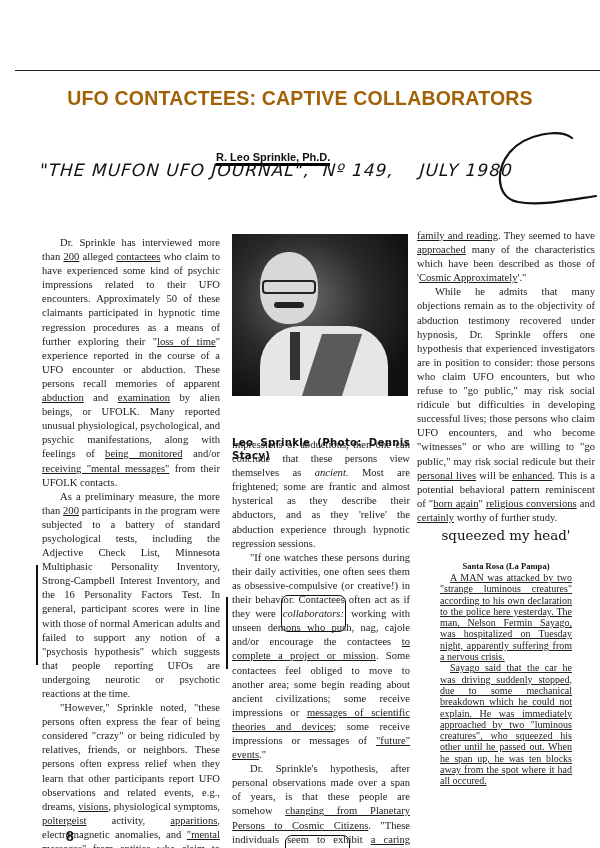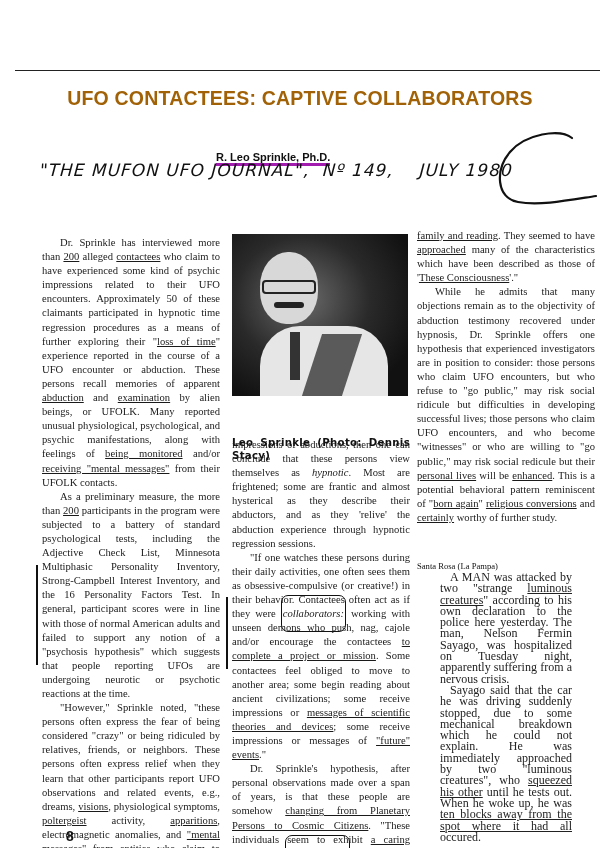--- a/index.html
+++ b/index.html
@@ -1,41 +1,41 @@
 <!DOCTYPE html>
 <html><head>
 <meta charset="utf-8">
 <style>
   html, body { margin:0; padding:0; background:#ffffff; }
   body { width:600px; height:848px; position:relative; overflow:hidden; color:#111; font-family:"Liberation Serif", serif; }
   .top-rule { position:absolute; left:15px; right:0; top:70px; height:0; border-top:1.5px solid #222; }
   .title { position:absolute; left:0; width:600px; text-align:center; top:86px; font-family:"Liberation Sans", sans-serif; font-weight:bold; font-size:19.5px; line-height:25px; letter-spacing:0.2px; color:#a16207; }
-  .byline { position:absolute; left:216px; top:152px; font-family:"Liberation Sans", sans-serif; font-weight:bold; font-size:11px; color:#111; border-bottom:3px solid #a21caf; padding-bottom:0; line-height:11px; }
+  .byline { position:absolute; left:216px; top:152px; font-family:"Liberation Sans", sans-serif; font-weight:bold; font-size:11px; color:#111; border-bottom:3px solid #000000; padding-bottom:0; line-height:11px; }
   .handnote { position:absolute; left:40px; top:160px; font-family:"DejaVu Sans", sans-serif; font-size:17px; letter-spacing:1px; font-style:italic; color:#111; transform:skewX(-4deg); white-space:pre; }
   .handmark { position:absolute; left:490px; top:120px; width:110px; height:100px; }
   .col { position:absolute; font-family:"Liberation Serif", serif; font-size:10.6px; line-height:14.1px; text-align:justify; color:#1a1a1a; }
   .col p { margin:0; text-indent:18px; }
   .col p.noindent { text-indent:0; }
   .col1 { left:42px; top:236px; width:178px; }
   .col2 { left:232px; top:438px; width:178px; }
   .col3 { left:417px; top:229px; width:178px; }
   .u { text-decoration:underline; text-decoration-thickness:1.3px; }
   .circ { border:1.4px solid #111; border-radius:7px; padding:12px 1px; }
   .mbar { position:absolute; width:0; border-left:2.5px solid #111; }
   .photo { position:absolute; left:232px; top:234px; width:176px; height:162px; background:radial-gradient(ellipse at 40% 40%, #6b6b6b 0%, #2a2a2a 45%, #111 80%); overflow:hidden; }
   .photo .head { position:absolute; left:28px; top:18px; width:58px; height:72px; border-radius:48% 48% 45% 45%; background:#d8d8d8; }
   .photo .glasses { position:absolute; left:30px; top:46px; width:54px; height:14px; border:2px solid #222; border-radius:4px; box-sizing:border-box; }
   .photo .mustache { position:absolute; left:42px; top:68px; width:30px; height:6px; background:#222; border-radius:4px; }
   .photo .coat { position:absolute; left:28px; top:92px; width:128px; height:80px; background:#e6e6e6; border-radius:40px 40px 0 0; }
   .photo .lapel { position:absolute; left:80px; top:100px; width:40px; height:62px; background:#5a5a5a; transform:skewX(-18deg); }
   .photo .tie { position:absolute; left:58px; top:98px; width:10px; height:48px; background:#333; }
   .caption { position:absolute; left:232px; top:405px; width:178px; font-family:"DejaVu Sans", sans-serif; font-weight:bold; font-size:10.2px; line-height:12.5px; text-align:justify; letter-spacing:0.3px; color:#111;margin-top:32px; }
   .clip-head { position:absolute; left:417px; top:528px; width:178px; text-align:center; font-family:"DejaVu Serif", serif; font-size:13.4px; line-height:16px; color:#111; }
-  .clip-dateline { position:absolute; left:417px; top:561px; width:178px; font-family:"Liberation Serif", serif; font-weight:normal; font-size:8.6px; color:#111; }
-  .clip { position:absolute; left:440px; top:572px; width:132px; font-family:"Liberation Serif", serif; font-size:12px; line-height:11.3px; text-align:justify; color:#222; }
+  .clip-dateline { position:absolute; left:417px; top:561px; width:178px; text-align:center; font-family:"Liberation Serif", serif; font-weight:bold; font-size:8.6px; color:#111; }
+  .clip { position:absolute; left:440px; top:572px; width:132px; font-family:"Liberation Serif", serif; font-size:10px; line-height:11.3px; text-align:justify; color:#222;text-decoration:underline; }
   .clip p { margin:0; text-indent:10px; }
   .pagenum { position:absolute; left:66px; top:828px; font-family:"Liberation Sans", sans-serif; font-weight:bold; font-size:14px; color:#111; }
 </style>
 </head>
 <body>
 
 <div>
 
   <div class="top-rule"></div>
 
@@ -70,46 +70,47 @@
     <div class="lapel"></div>
     <div class="tie"></div>
     <div class="head"></div>
     <div class="glasses"></div>
     <div class="mustache"></div>
   </div>
   <div class="caption">Leo Sprinkle (Photo: Dennis Stacy)</div>
 
   <div class="col col2">
     <p class="noindent">
-      <span>impressions of abductions, then one can conclude that these persons view themselves as </span><i>hypnotic</i><span>. Most are frightened; some are frantic and almost hysterical as they describe their abductors, and as they 'relive' the abduction experience through hypnotic regression sessions.</span>
+      <span>impressions of abductions, then one can conclude that these persons view themselves as </span><i>ancient</i><span>. Most are frightened; some are frantic and almost hysterical as they describe their abductors, and as they 'relive' the abduction experience through hypnotic regression sessions.</span>
     </p>
     <p>
       <span>"If one watches these persons during their daily activities, one often sees them as obsessive-compulsive (or creative!) in their behavior. Contactees often act as if they were </span><i class="circ">collaborators:</i><span> working with unseen demons who push, nag, cajole and/or encourage the contactees </span><span class="u">to complete a project or mission</span><span>. Some contactees feel obliged to move to another area; some begin reading about ancient civilizations; some receive impressions or </span><span class="u">messages of scientific theories and devices</span><span>; some receive impressions or messages of </span><span class="u">"future" events</span><span>."</span>
     </p>
     <p>
       <span>Dr. Sprinkle's hypothesis, after personal observations made over a span of years, is that these people are somehow </span><span class="u">changing from Planetary Persons to Cosmic Citizens</span><span>. "These individuals seem to exhibit </span><span class="u">a caring concern for </span><span class="u circ">all humankind</span><span> as if they are experiencing </span>
     </p>
   </div>
   <div class="mbar" style="left:226px; top:597px; height:72px;"></div>
 
   <div class="col col3">
     <p class="noindent">
-      <span class="u">family and reading</span><span>. They seemed to have </span><span class="u">approached</span><span> many of the characteristics which have been described as those of '</span><span class="u">These Consciousness</span><span>'."</span>
+      <span class="u">family and reading</span><span>. They seemed to have </span><span class="u">approached</span><span> many of the characteristics which have been described as those of '</span><span class="u">Cosmic Approximately</span><span>'."</span>
     </p>
     <p>
       <span>While he admits that many objections remain as to the objectivity of abduction testimony recovered under hypnosis, Dr. Sprinkle offers one hypothesis that experienced investigators are in position to consider: those persons who claim UFO encounters, but who refuse to "go public," may risk social ridicule but difficulties in developing successful lives; those persons who claim UFO encounters, and who become "witnesses" or who are willing to "go public," may risk social redicule but their </span><span class="u">personal lives</span><span> will be </span><span class="u">enhanced</span><span>. This is a potential behavioral pattern reminiscent of "</span><span class="u">born again</span><span>" </span><span class="u">religious conversions</span><span> and </span><span class="u">certainly</span><span> worthy of further study.</span>
     </p>
   </div>
 
   <div class="clip-head">
+    <div>squeezed my head'</div>
   </div>
   <div class="clip-dateline">Santa Rosa (La Pampa)</div>
   <div class="clip">
     <p>
       <span>A MAN was attacked by two "strange </span><span class="u">luminous creatures</span><span>" according to his own declaration to the police here yesterday. The man, Nelson Fermin Sayago, was hospitalized on Tuesday night, apparently suffering from a nervous crisis.</span>
     </p>
     <p>
-      <span>Sayago said that the car he was driving suddenly stopped, due to some mechanical breakdown which he could not explain. He was immediately approached by two "luminous creatures", who </span><span class="u">squeezed his other</span><span> until he tests out. When he woke up, he was </span><span class="u">ten blocks away from the spot where it had all</span><span> occured.</span>
+      <span>Sayago said that the car he was driving suddenly stopped, due to some mechanical breakdown which he could not explain. He was immediately approached by two "luminous creatures", who </span><span class="u">squeezed his other</span><span> until he passed out. When he span up, he was </span><span class="u">ten blocks away from the spot where it had all</span><span> occured.</span>
     </p>
   </div>
 
   <div class="pagenum">8</div>
 </div>
 
 </body></html>

